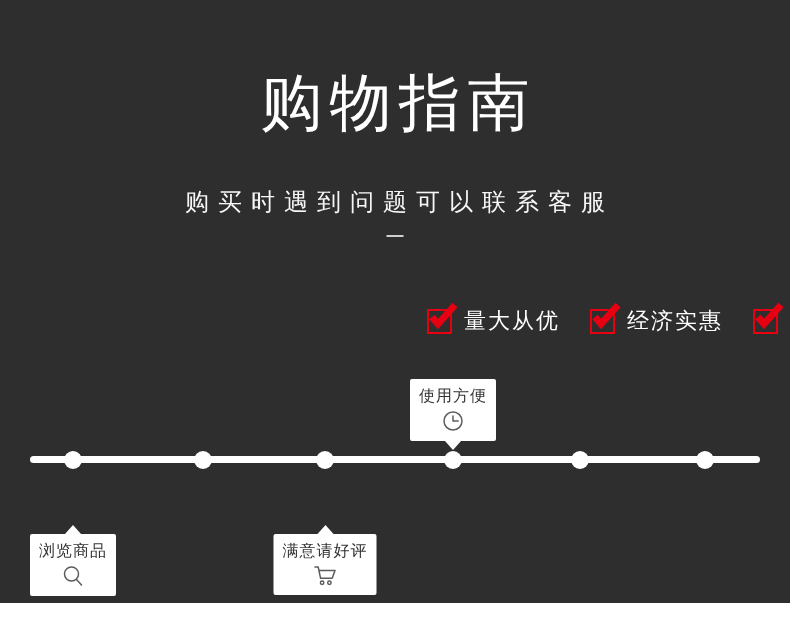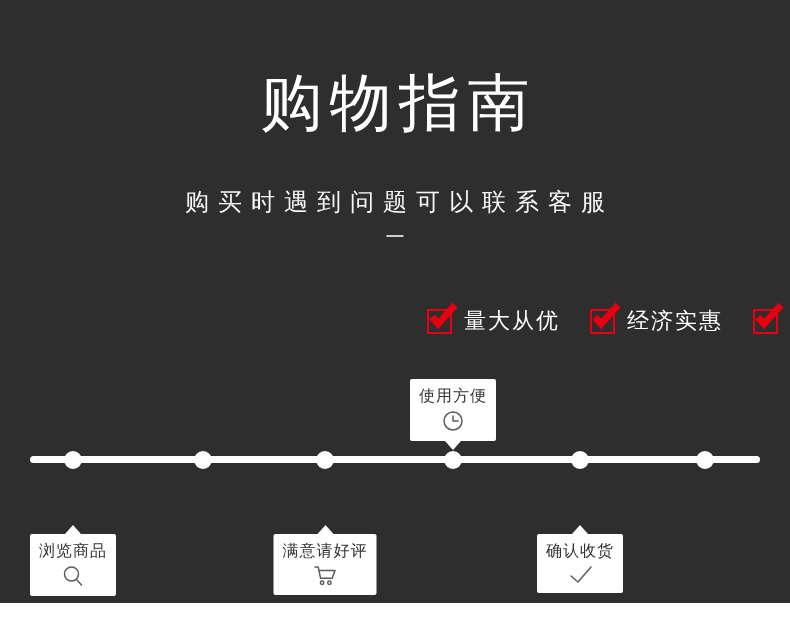--- a/index.html
+++ b/index.html
@@ -135,24 +135,16 @@
   <div class="bubble above" style="left:453px">
     <div class="step-label">使用方便</div>
     <span class="step-icon">
       <svg width="24" height="24" viewBox="0 0 24 24">
           <circle cx="12" cy="12" r="9"></circle>
           <path d="M12 7v5h5.2"></path>
         </svg>
     </span>
   </div>
 
-  <div class="bubble below" style="left:580px">
-    <div class="step-label">确认收货</div>
-    <span class="step-icon">
-      <svg width="27" height="21" viewBox="0 0 27 21">
-          <polyline points="4,12 11,18 24,3"></polyline>
-        </svg>
-    </span>
-  </div>
 
 
   <div class="bottom-strip"></div>
 </div>
 
 </body></html>

